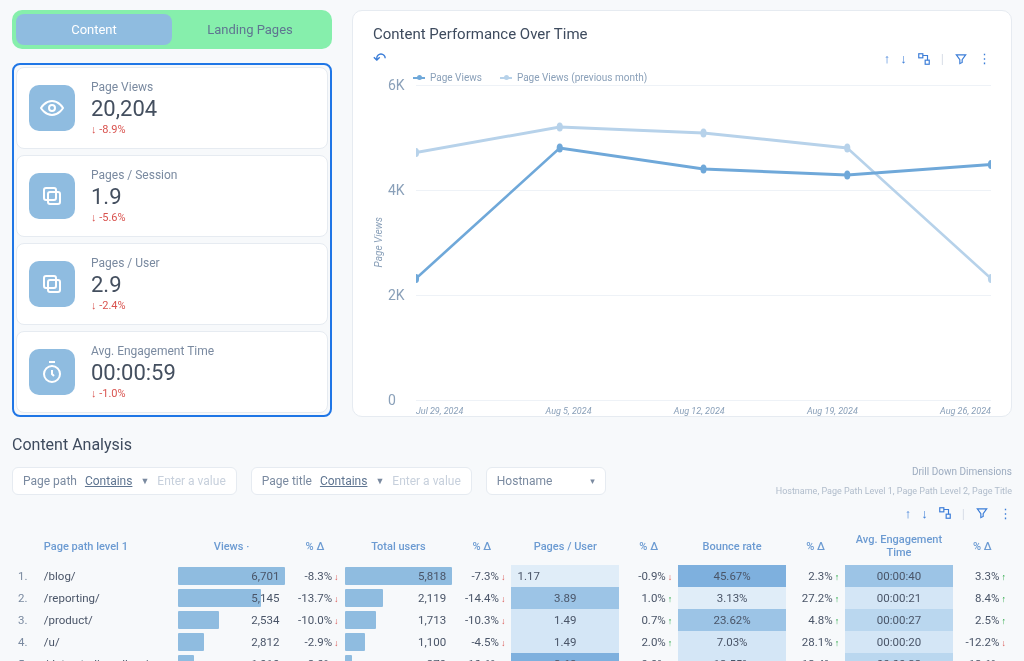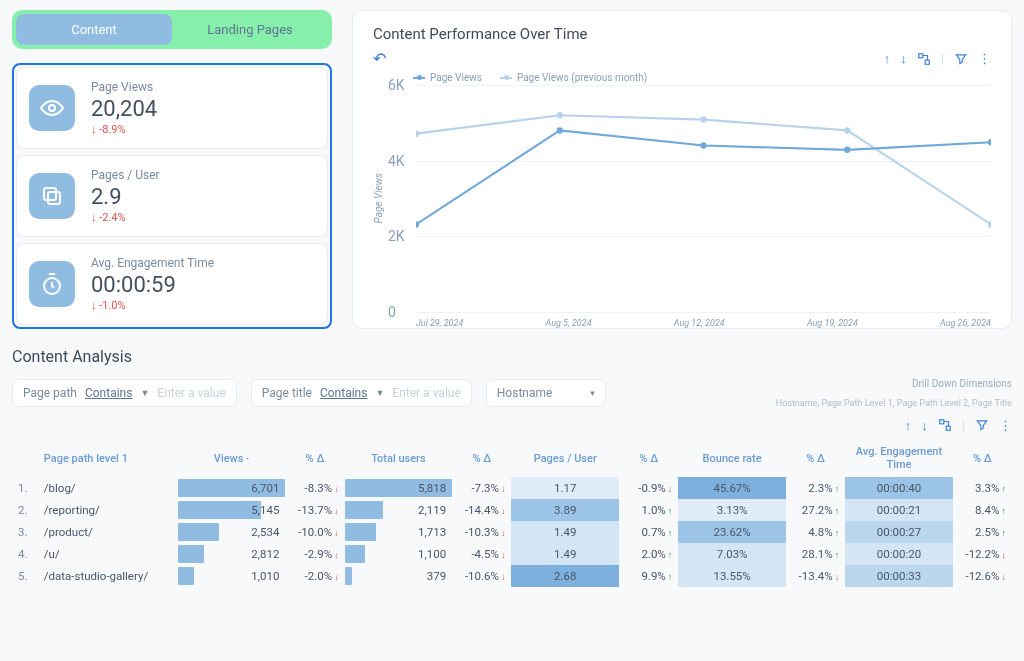--- a/index.html
+++ b/index.html
@@ -98,20 +98,33 @@
     <div class="metric-icon">
               <svg viewBox="0 0 24 24" fill="none" stroke="white" stroke-width="2">
                 <path d="M1 12s4-7 11-7 11 7 11 7-4 7-11 7S1 12 1 12z"></path>
                 <circle cx="12" cy="12" r="3"></circle>
               </svg>
             </div>
     <div class="metric-body">
       <div class="metric-label">Page Views</div>
       <div class="metric-value">20,204</div>
       <div class="metric-delta delta-down">↓ -8.9%</div>
+    </div>
+          </div>
+          <div class="metric-card">
+    <div class="metric-icon">
+              <svg viewBox="0 0 24 24" fill="none" stroke="white" stroke-width="2">
+                <rect x="8" y="8" width="12" height="12" rx="2"></rect>
+                <rect x="4" y="4" width="12" height="12" rx="2"></rect>
+              </svg>
+            </div>
+    <div class="metric-body">
+      <div class="metric-label">Pages / Session</div>
+      <div class="metric-value">1.9</div>
+      <div class="metric-delta delta-down">↓ -5.6%</div>
     </div>
           </div>
           <div class="metric-card">
     <div class="metric-icon">
               <svg viewBox="0 0 24 24" fill="none" stroke="white" stroke-width="2">
                 <rect x="8" y="8" width="12" height="12" rx="2"></rect>
                 <rect x="4" y="4" width="12" height="12" rx="2"></rect>
               </svg>
             </div>
     <div class="metric-body">
@@ -279,21 +292,21 @@
         </tr>
       </thead>
       <tbody id="tbody">
           <tr class="row">
     <td class="idx">1.</td>
     <td class="path">/blog/</td>
     <td class="bar-cell"><span class="bar-bg" style="width:100%"></span><span class="bar-label">6,701</span></td>
     <td>-8.3%<span class="tiny-down">↓</span></td>
     <td class="bar-cell"><span class="bar-bg" style="width:100%"></span><span class="bar-label">5,818</span></td>
     <td>-7.3%<span class="tiny-down">↓</span></td>
-    <td class="heat " style="text-align:center">1.17</td>
+    <td class="heat " style="text-align:left">1.17</td>
     <td>-0.9%<span class="tiny-down">↓</span></td>
     <td class="heat m4" style="text-align:center">45.67%</td>
     <td>2.3%<span class="tiny-up">↑</span></td>
     <td class="heat m3" style="text-align:center">00:00:40</td>
     <td>3.3%<span class="tiny-up">↑</span></td>
           </tr>
           <tr class="row">
     <td class="idx">2.</td>
     <td class="path">/reporting/</td>
     <td class="bar-cell"><span class="bar-bg" style="width:77%"></span><span class="bar-label">5,145</span></td>

